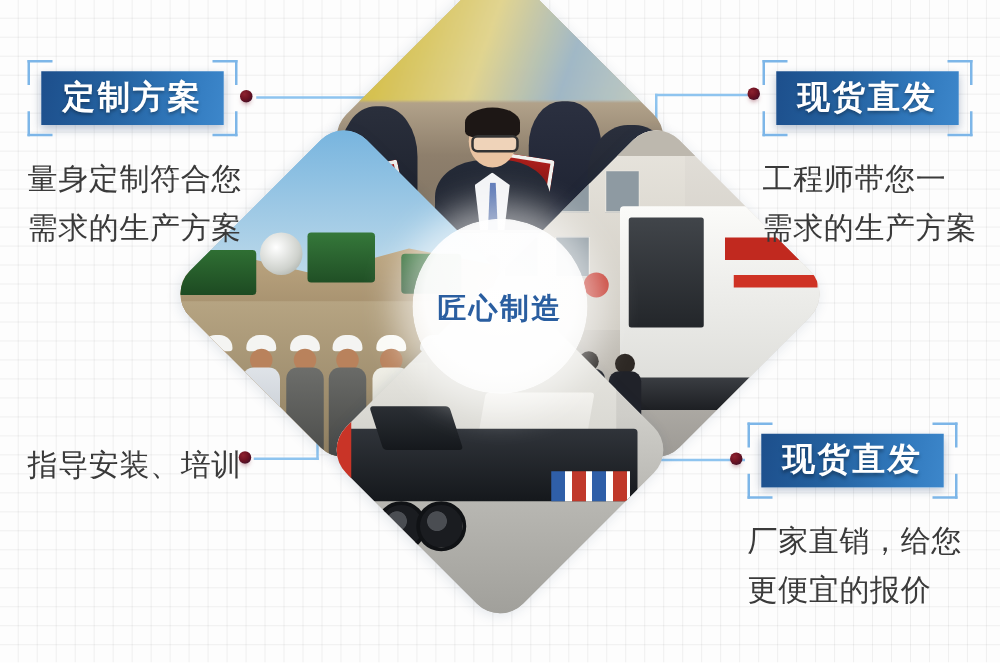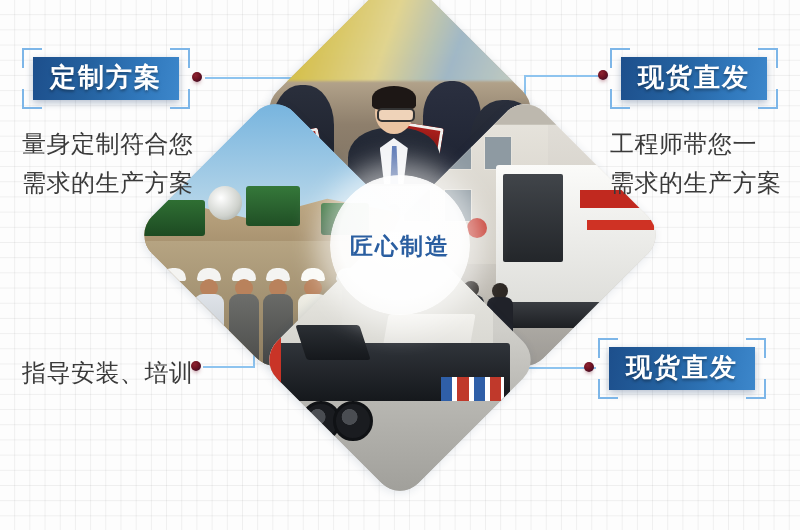--- a/index.html
+++ b/index.html
@@ -382,15 +382,19 @@
   </div>
 
   <div class="feature f-br">
     <div class="badge-wrap">
       <span class="brk tl"></span>
       <span class="brk tr"></span>
       <span class="brk bl"></span>
       <span class="brk br"></span>
       <span class="badge">现货直发</span>
     </div>
+    <div class="desc">
+      <div>厂家直销，给您</div>
+      <div>更便宜的报价</div>
+    </div>
   </div>
 
 </div>
 
 </body></html>

